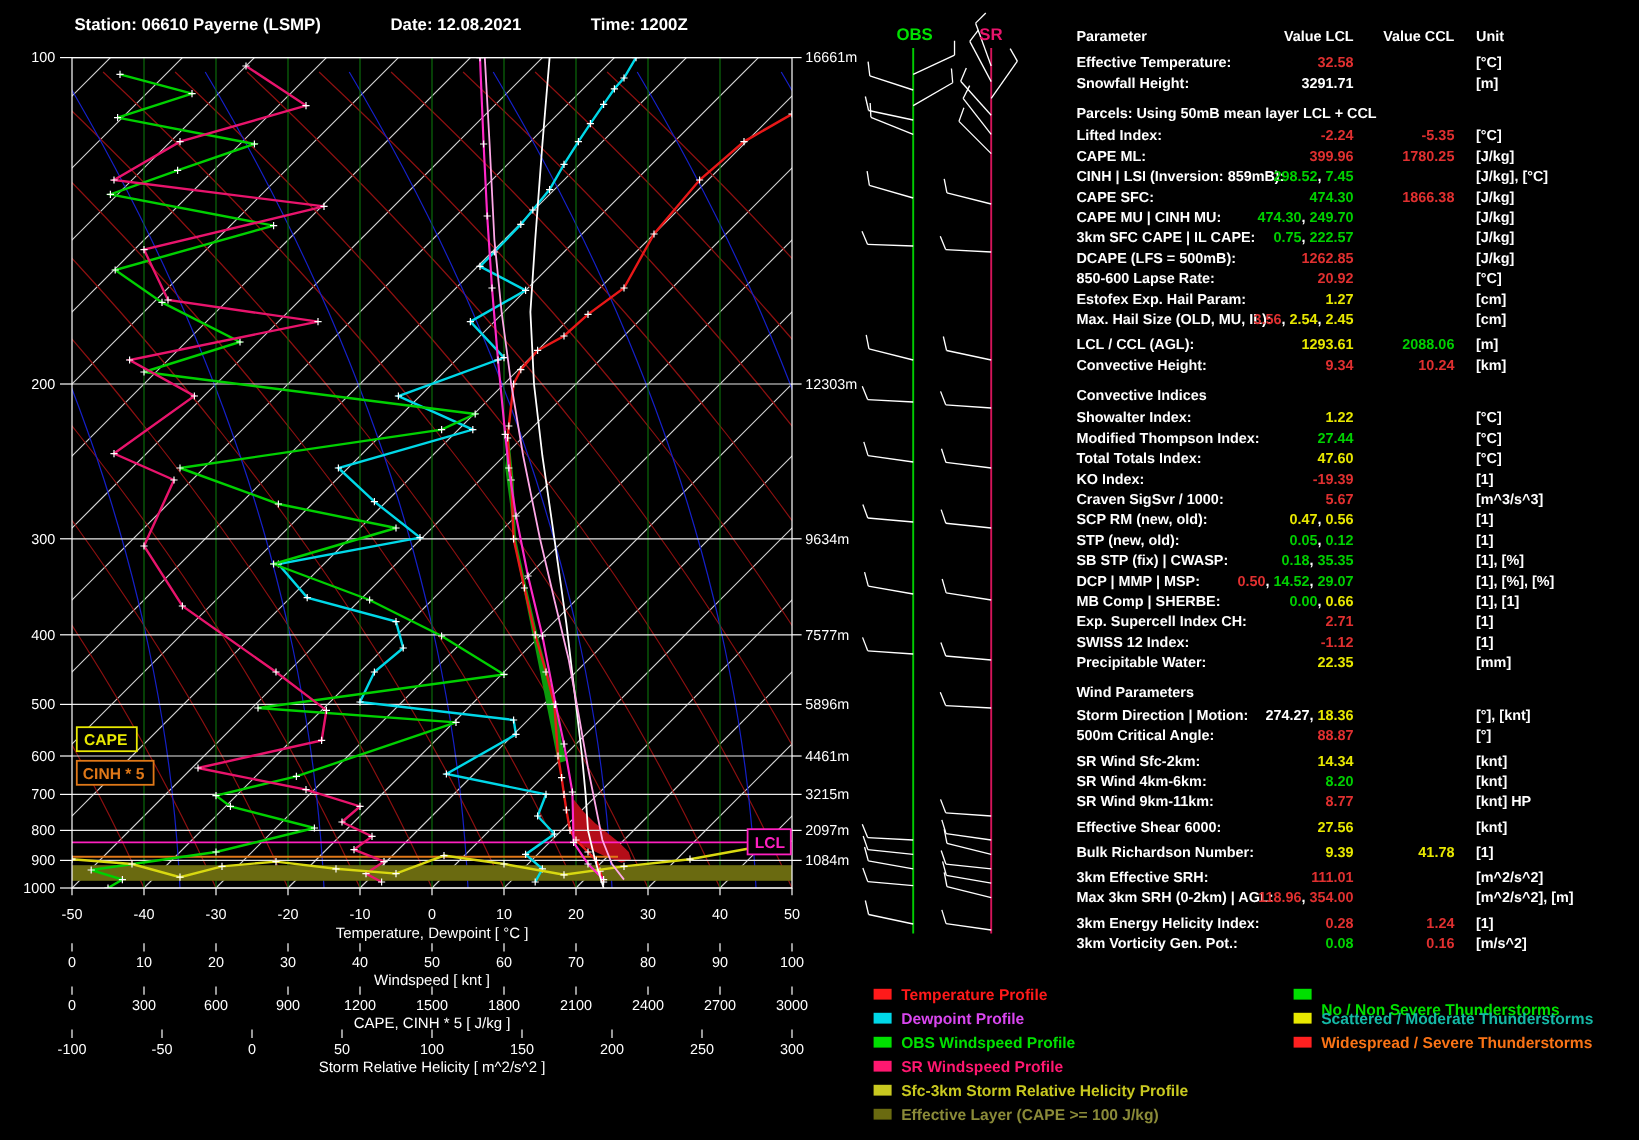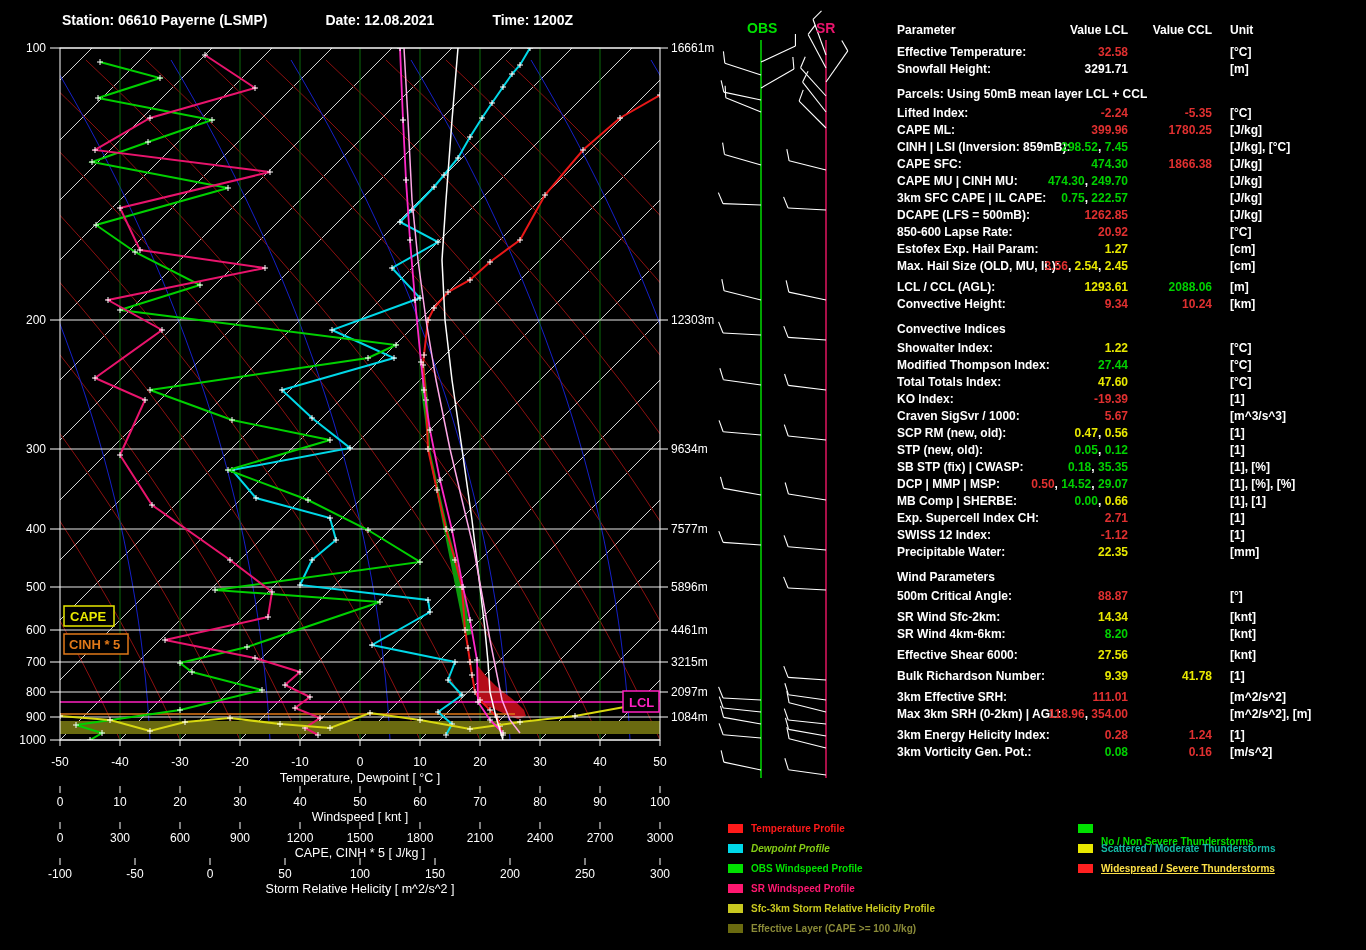--- a/index.html
+++ b/index.html
@@ -14,21 +14,21 @@
   .trow{position:relative;height:17px;white-space:nowrap;}
   .trow.hdr{height:22px;}
   .trow.gap{margin-top:4px;}
   .trow.sect{margin-top:8px;height:19px;}
   .tl{position:absolute;left:4px;top:0;}
   .tv1{position:absolute;left:60px;width:175px;top:0;text-align:right;}
   .tv2{position:absolute;left:235px;width:84px;top:0;text-align:right;}
   .tu{position:absolute;left:337px;top:0;}
   .und{}
   .c-r{color:#e03030}.c-g{color:#00d000}.c-y{color:#e8e800}.c-w{color:#ffffff}
-  .legend{position:absolute;font-size:10px;font-weight:bold;}
+  .legend{position:absolute;font-size:13px;font-weight:bold;}
   #legend-left{left:728px;top:818px;}
   #legend-right{left:1078px;top:818px;}
   .litem{display:flex;align-items:center;height:20px;white-space:nowrap;}
   .lsw{width:15px;height:9px;margin-right:8px;flex:0 0 auto;}
 </style>
 </head>
 <body>
 
 <div id="app">
 
@@ -686,36 +686,48 @@
         <div class="trow">
           <span class="tl">Precipitable Water:</span>
           <span class="tv1"><span class="c-y">22.35</span></span>
           <span class="tv2"></span>
           <span class="tu">[mm]</span>
         </div>
         <div class="trow sect">
           <span class="tl und c-w">Wind Parameters</span>
         </div>
         <div class="trow">
+          <span class="tl">Storm Direction | Motion:</span>
+          <span class="tv1"><span class="c-w">274.27</span><span class="c-w">,  </span><span class="c-y">18.36</span></span>
+          <span class="tv2"></span>
+          <span class="tu">[°], [knt]</span>
+        </div>
+        <div class="trow">
           <span class="tl">500m Critical Angle:</span>
           <span class="tv1"><span class="c-r">88.87</span></span>
           <span class="tv2"></span>
           <span class="tu">[°]</span>
         </div>
         <div class="trow gap">
           <span class="tl">SR Wind Sfc-2km:</span>
           <span class="tv1"><span class="c-y">14.34</span></span>
           <span class="tv2"></span>
           <span class="tu">[knt]</span>
         </div>
         <div class="trow">
           <span class="tl">SR Wind 4km-6km:</span>
           <span class="tv1"><span class="c-g">8.20</span></span>
           <span class="tv2"></span>
           <span class="tu">[knt]</span>
+        </div>
+        <div class="trow">
+          <span class="tl">SR Wind 9km-11km:</span>
+          <span class="tv1"><span class="c-r">8.77</span></span>
+          <span class="tv2"></span>
+          <span class="tu">[knt] HP</span>
         </div>
         <div class="trow gap">
           <span class="tl">Effective Shear 6000:</span>
           <span class="tv1"><span class="c-y">27.56</span></span>
           <span class="tv2"></span>
           <span class="tu">[knt]</span>
         </div>
         <div class="trow gap">
           <span class="tl">Bulk Richardson Number:</span>
           <span class="tv1"><span class="c-y">9.39</span></span>
@@ -749,21 +761,21 @@
       </div>
   </div>
 
   <div id="legend-left" class="legend">
       <div class="litem">
         <span class="lsw" style="background: rgb(255, 26, 26);"></span>
         <span style="color: rgb(255, 26, 26);">Temperature Profile</span>
       </div>
       <div class="litem">
         <span class="lsw" style="background: rgb(0, 216, 232);"></span>
-        <span style="color: #84cc16; font-style: italic;">Dewpoint Profile</span>
+        <span style="color: #d946ef;">Dewpoint Profile</span>
       </div>
       <div class="litem">
         <span class="lsw" style="background: rgb(0, 224, 0);"></span>
         <span style="color: rgb(0, 224, 0);">OBS Windspeed Profile</span>
       </div>
       <div class="litem">
         <span class="lsw" style="background: rgb(255, 24, 112);"></span>
         <span style="color: rgb(255, 24, 112);">SR Windspeed Profile</span>
       </div>
       <div class="litem">
@@ -779,17 +791,17 @@
       <div class="litem">
         <span class="lsw" style="background: rgb(0, 224, 0);"></span>
         <span style="color: rgb(0, 224, 0); margin-top: 27px;">No / Non Severe Thunderstorms</span>
       </div>
       <div class="litem">
         <span class="lsw" style="background: rgb(232, 232, 0);"></span>
         <span style="color: #14b8a6;">Scattered / Moderate Thunderstorms</span>
       </div>
       <div class="litem">
         <span class="lsw" style="background: rgb(255, 32, 32);"></span>
-        <span style="color: #fde047; text-decoration: underline;">Widespread / Severe Thunderstorms</span>
+        <span style="color: #f97316;">Widespread / Severe Thunderstorms</span>
       </div>
     </div>
 
 </div>
 
 </body></html>

